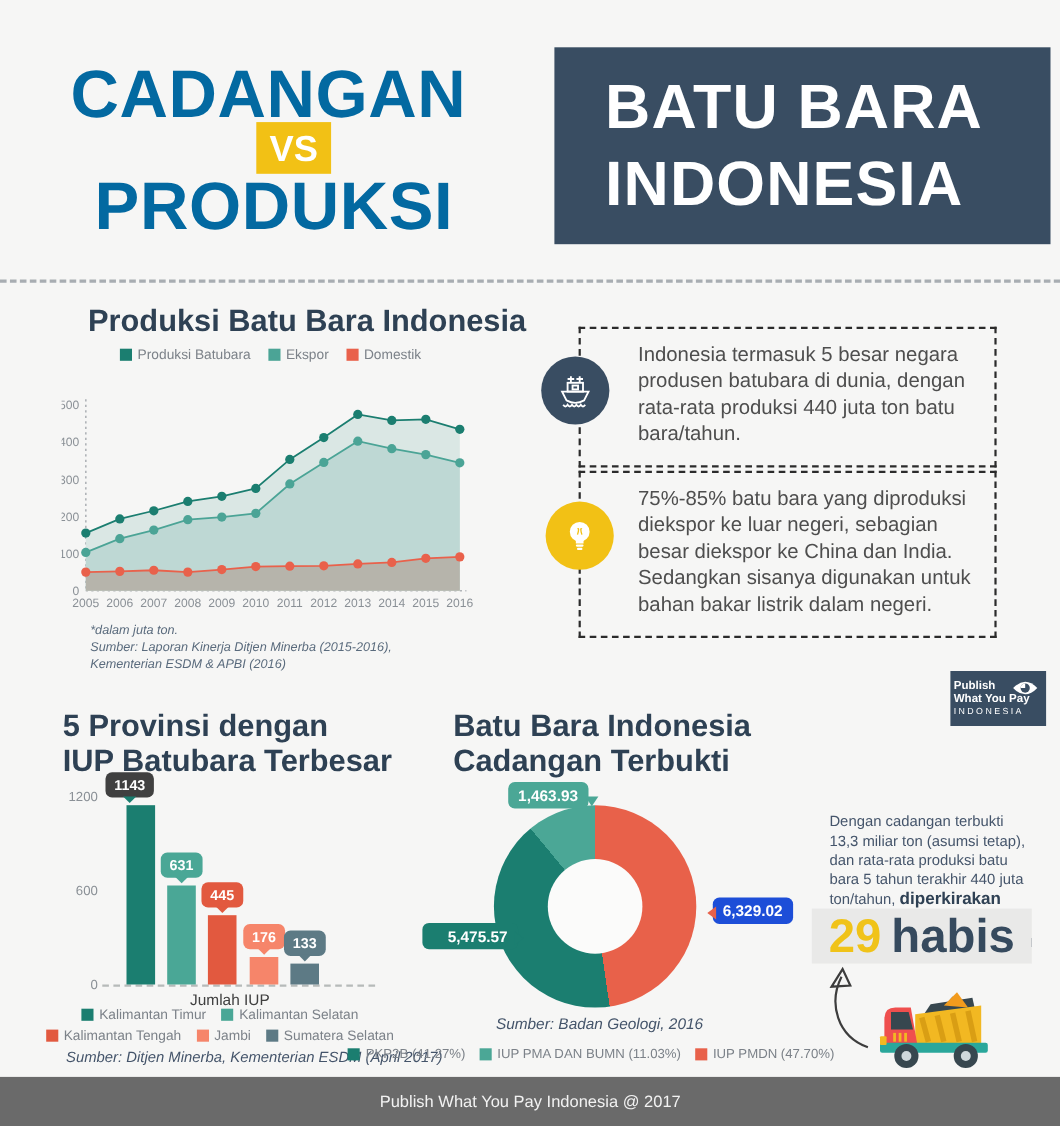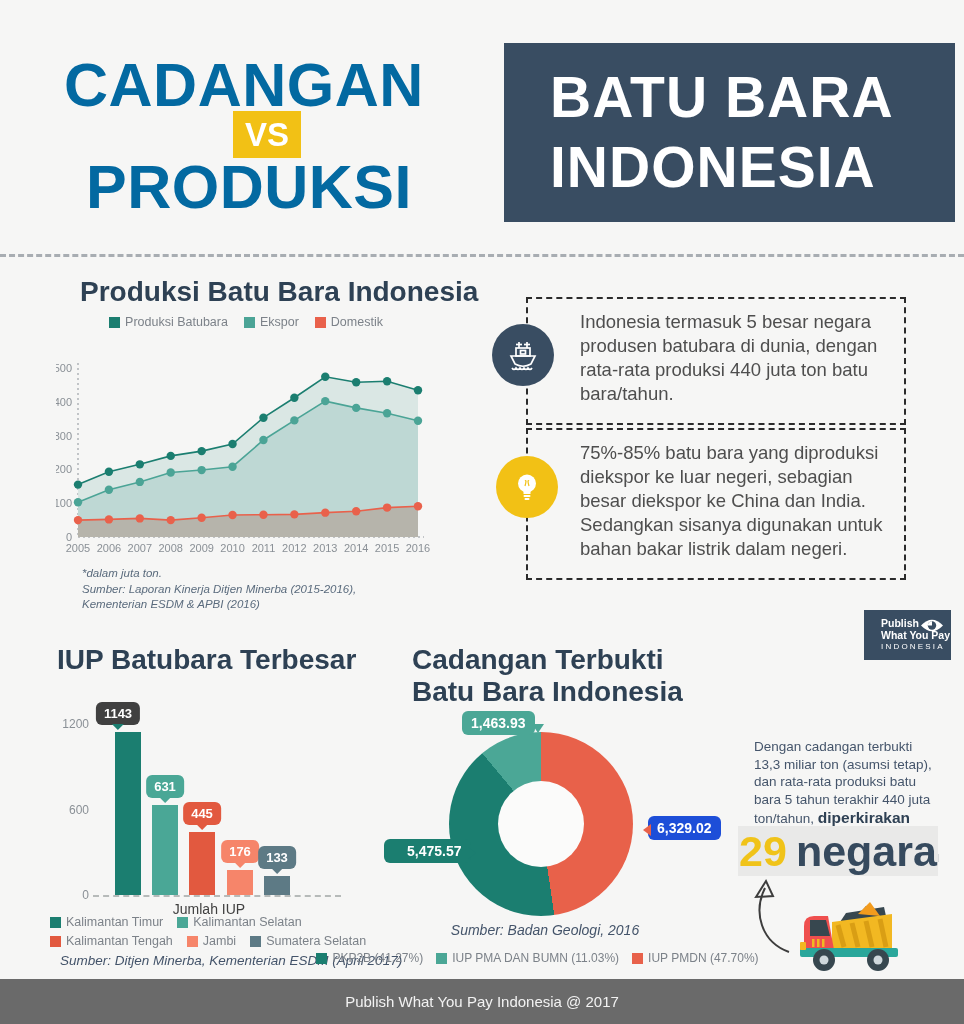--- a/index.html
+++ b/index.html
@@ -36,40 +36,40 @@
   
   .info-box{position:absolute;left:526px;width:380px;border:2px dashed #2b2b2b;
             box-sizing:border-box;padding:11px 12px 11px 52px;background:transparent;
             font-size:18.5px;line-height:1.3;color:#4e4e4e;}
   .icon-circle{position:absolute;border-radius:50%;display:flex;align-items:center;justify-content:center;}
   .icon-ship{left:492px;top:324px;width:62px;height:62px;background:#394d62;}
   .icon-bulb{left:496px;top:456px;width:62px;height:62px;background:#f2c115;}
 
   
   .pwyp{position:absolute;left:864px;top:610px;width:87px;height:50px;background:#394d62;
-        color:#fff;padding:7px 0 0 17px;box-sizing:border-box;}
+        color:#fff;padding:7px 0 0 3px;box-sizing:border-box;}
   .pwyp .l1,.pwyp .l2{font-size:10.5px;font-weight:bold;line-height:1.15;}
   .pwyp .l3{font-size:8px;letter-spacing:2.2px;line-height:1.5;}
   .pwyp svg{position:absolute;right:7px;top:8px;}
 
   
   #bar-chart{position:absolute;left:55px;top:700px;width:290px;height:220px;}
   .bar-ytick{position:absolute;left:0;width:34px;text-align:right;font-size:12px;color:#8a9096;}
   .bar-baseline{position:absolute;left:38px;right:4px;top:195px;border-top:2px dashed #b6bab9;}
   .bar{position:absolute;}
   .bar-bubble{position:absolute;transform:translateX(-50%);color:#fff;font-weight:bold;
               font-size:13px;padding:4px 8px;border-radius:6px;white-space:nowrap;}
   .bar-bubble i{position:absolute;left:50%;bottom:-5px;transform:translateX(-50%);
                 width:0;height:0;border-left:6px solid transparent;border-right:6px solid transparent;
                 border-top:6px solid #000;}
   .bar-xlabel{position:absolute;left:97px;top:901px;width:224px;text-align:center;
               font-size:14px;color:#404040;}
   .bar-legend{position:absolute;left:50px;top:915px;width:300px;display:flex;flex-direction:column;
               gap:5px;font-size:12.5px;color:#7c8289;}
-  .bar-legend .row{display:flex;gap:14px;}
+  .bar-legend .row{display:flex;justify-content:center;gap:14px;}
   .source{position:absolute;font-size:13.5px;font-style:italic;color:#44546a;}
 
   
   #donut{position:absolute;left:449px;top:732px;width:184px;height:184px;border-radius:50%;}
   #donut .hole{position:absolute;left:50%;top:50%;width:86px;height:86px;margin:-43px 0 0 -43px;
                border-radius:50%;background:#fbfbfa;}
   .callout{position:absolute;color:#fff;font-weight:bold;font-size:14px;padding:4px 9px;
            border-radius:6px;white-space:nowrap;text-align:center;}
   .callout i{position:absolute;width:0;height:0;border:6px solid transparent;}
   .co-left i{right:-11px;top:8px;border-left-width:8px;}
@@ -213,20 +213,21 @@
     <div class="l2">What You Pay</div>
     <div class="l3">INDONESIA</div>
     <svg width="24" height="15" viewBox="0 0 24 15">
       <path d="M1,7.5 Q12,-4 23,7.5 Q12,19 1,7.5 Z" fill="#fff"></path>
       <circle cx="12" cy="7.5" r="4.2" fill="#394d62"></circle>
       <path d="M12,3.3 A4.2,4.2 0 0 0 7.8,7.5 L12,7.5 Z" fill="#fff"></path>
     </svg>
   </div>
 
   <div class="sec-title" style="left:57px;top:644px;">
+    <div>5 Provinsi dengan</div>
     <div>IUP Batubara Terbesar</div>
   </div>
   <div id="bar-chart">
       <div class="bar-baseline"></div>
       <div class="bar-ytick" style="top:188px">0</div>
       <div class="bar-ytick" style="top:102.50000000000001px">600</div>
       <div class="bar-ytick" style="top:17.00000000000003px">1200</div>
       <div class="bar" style="left:60px;top:32px;width:26px;height:163px;background:#1b7e70"></div>
       <div class="bar-bubble" style="left:63px;top:2px;background:#404040">1143<i style="border-top-color:#1b7e70"></i></div>
       <div class="bar" style="left:97px;top:105px;width:26px;height:90px;background:#4aa796"></div>
@@ -246,22 +247,22 @@
       </div>
       <div class="row">
         <span class="lg"><i style="background:#e2593f"></i>Kalimantan Tengah</span>
         <span class="lg"><i style="background:#f6856a"></i>Jambi</span>
         <span class="lg"><i style="background:#5d7a85"></i>Sumatera Selatan</span>
       </div>
     </div>
   <div class="source" style="left:60px;top:953px;">Sumber: Ditjen Minerba, Kementerian ESDM (April 2017)</div>
 
   <div class="sec-title" style="left:412px;top:644px;">
+    <div>Batu Bara Indonesia</div>
     <div>Cadangan Terbukti</div>
-    <div>Batu Bara Indonesia</div>
   </div>
   <div id="donut" style="background: conic-gradient(rgb(232, 97, 74) 0deg, rgb(232, 97, 74) 171.72deg, rgb(27, 126, 112) 171.72deg, rgb(27, 126, 112) 320.292deg, rgb(75, 167, 150) 320.292deg, rgb(75, 167, 150) 360deg);">
     <div class="hole"></div>
   </div>
   <div class="callout co-top" id="co-small" style="left: 462px; top: 711px; background: rgb(75, 167, 150);">
     <span>1,463.93</span><i style="border-top-color: rgb(75, 167, 150);"></i></div>
   <div class="callout co-right" id="co-orange" style="left: 648px; top: 816px; background: #1d4ed8;">
     <span>6,329.02</span><i style="border-right-color: rgb(232, 97, 74);"></i></div>
   <div class="callout co-left" id="co-dark" style="left: 384px; top: 839px; background: rgb(27, 126, 112); padding-left: 23px;">
     <span>5,475.57</span><i style="border-left-color: rgb(27, 126, 112);"></i></div>
@@ -270,21 +271,21 @@
       <span class="lg"><i style="background:#1b7e70"></i>PKP2B (41.27%)</span>
       <span class="lg"><i style="background:#4ba796"></i>IUP PMA DAN BUMN (11.03%)</span>
       <span class="lg"><i style="background:#e8614a"></i>IUP PMDN (47.70%)</span>
     </div>
 
   <div class="reserve-text">
     <span>Dengan cadangan terbukti 13,3 miliar ton (asumsi tetap), dan rata-rata produksi batu bara 5 tahun terakhir 440 juta ton/tahun, </span><b>diperkirakan batubara Indonesia akan habis dalam kurun waktu</b>
   </div>
   <div class="years-band">
     <span class="num">29</span>
-    <span class="unit">negara</span>
+    <span class="unit">habis</span>
   </div>
   <div class="arrow-wrap">
     <svg width="52" height="80" viewBox="0 0 52 80" fill="none" stroke="#3d3d3d" stroke-width="2">
       <path d="M44,76 C16,66 8,36 20,12"></path>
       <path d="M11,21 L21,5 L28,20 Z" fill="none"></path>
     </svg>
   </div>
   <div class="truck-wrap">
     <svg width="132" height="88" viewBox="0 0 132 88">
       <path d="M50,33 L58,21 L96,15 L100,33 Z" fill="#37474f"></path>

